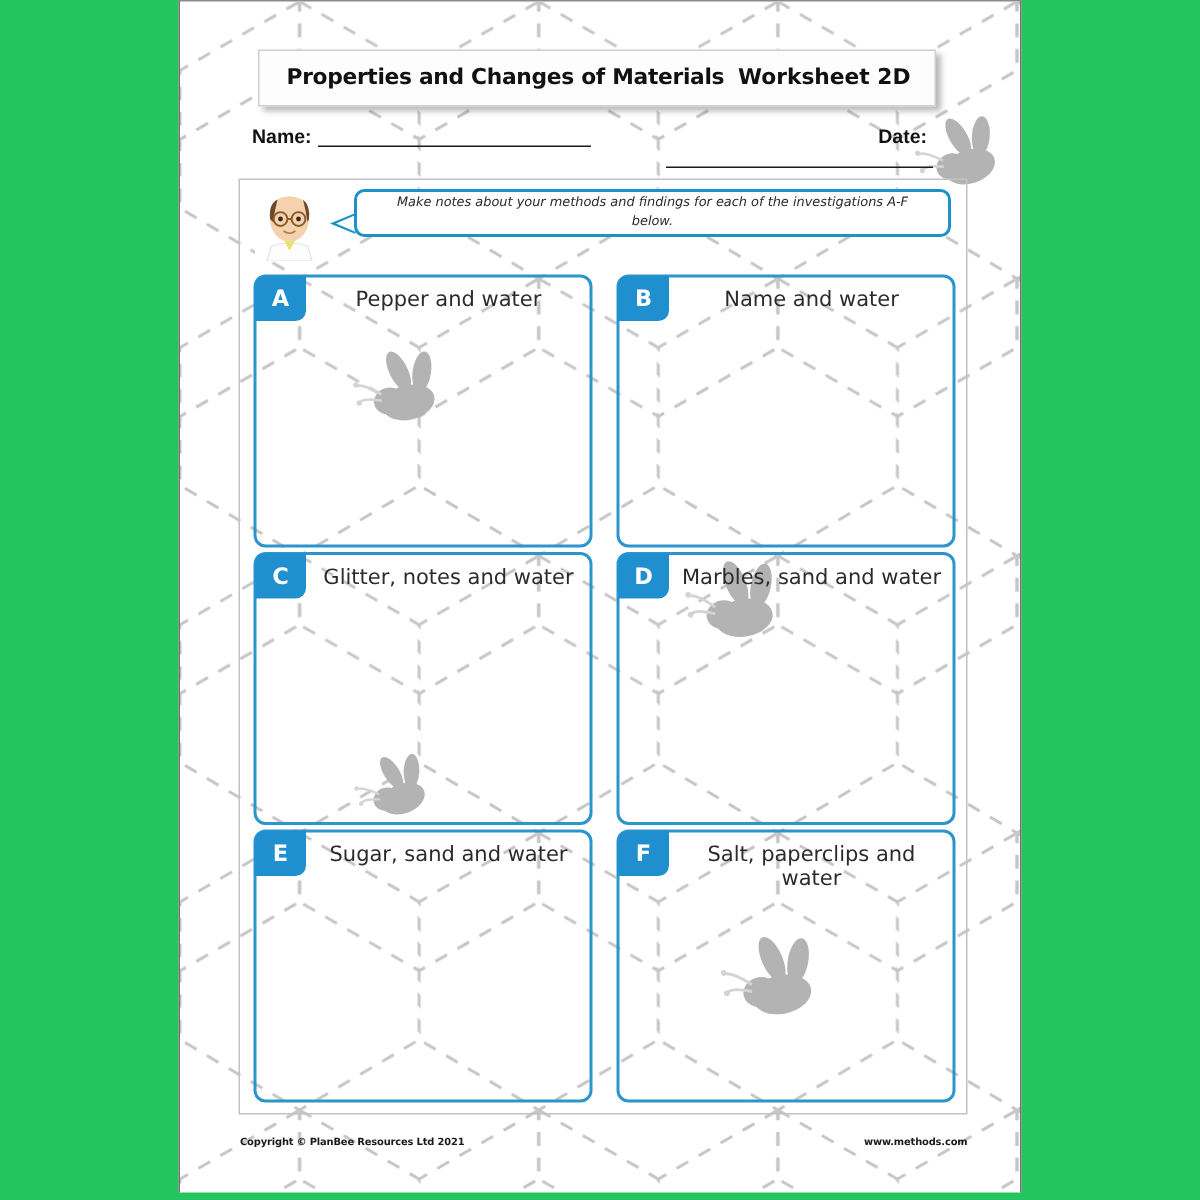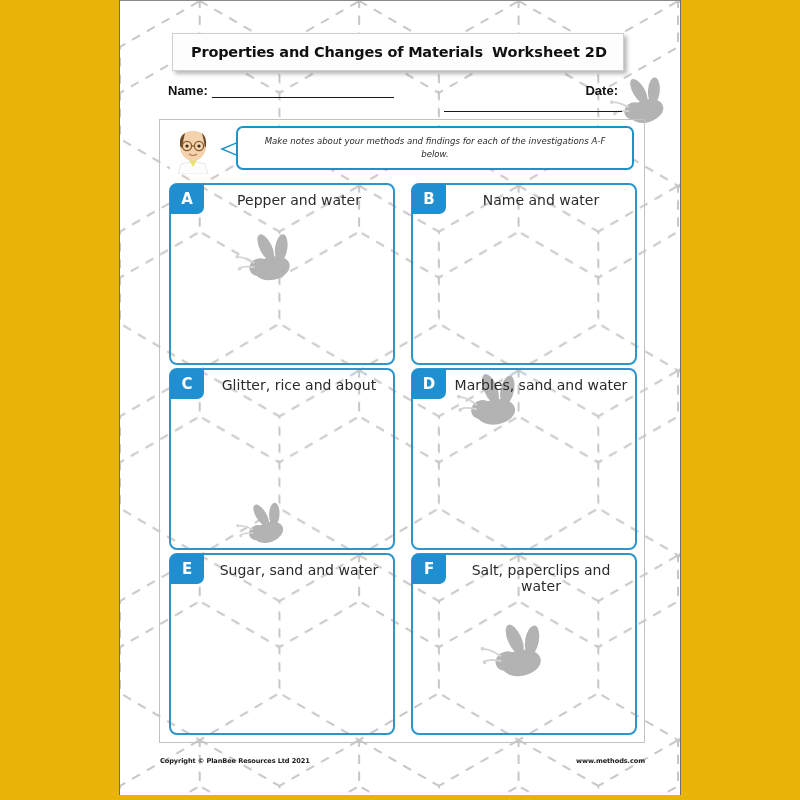--- a/index.html
+++ b/index.html
@@ -9,21 +9,21 @@
     height: 800px;
     background: #ffffff;
     font-family: "Liberation Sans", sans-serif;
     overflow: hidden;
   }
 
   #screen {
     position: relative;
     width: 800px;
     height: 800px;
-    background: #eab308;
+    background: #22c55e;
   }
 
   
   #page {
     position: absolute;
     left: 119px;
     top: 0px;
     width: 562px;
     height: 795px;
     background: #ffffff;
@@ -136,21 +136,21 @@
     left: 0px;
     top: -1px;
     width: 46px;
     height: 52px;
   }
   #bubble {
     position: absolute;
     left: 66px;
     top: 3px;
     width: 398px;
-    height: 44px;
+    height: 32px;
     border: 2px solid #1c93c8;
     border-radius: 7px;
     background: #ffffff;
     box-sizing: border-box;
     display: flex;
     align-items: center;
     justify-content: center;
     text-align: center;
     padding: 0 14px;
   }
@@ -378,21 +378,21 @@
         <div class="qlabel">Pepper and water</div>
       </div>
 
       <div class="qbox">
         <div class="qbadge">B</div>
         <div class="qlabel">Name and water</div>
       </div>
 
       <div class="qbox">
         <div class="qbadge">C</div>
-        <div class="qlabel">Glitter, rice and about</div>
+        <div class="qlabel">Glitter, notes and water</div>
       </div>
 
       <div class="qbox">
         <div class="qbadge">D</div>
         <div class="qlabel">Marbles, sand and water</div>
       </div>
 
       <div class="qbox">
         <div class="qbadge">E</div>
         <div class="qlabel">Sugar, sand and water</div>

